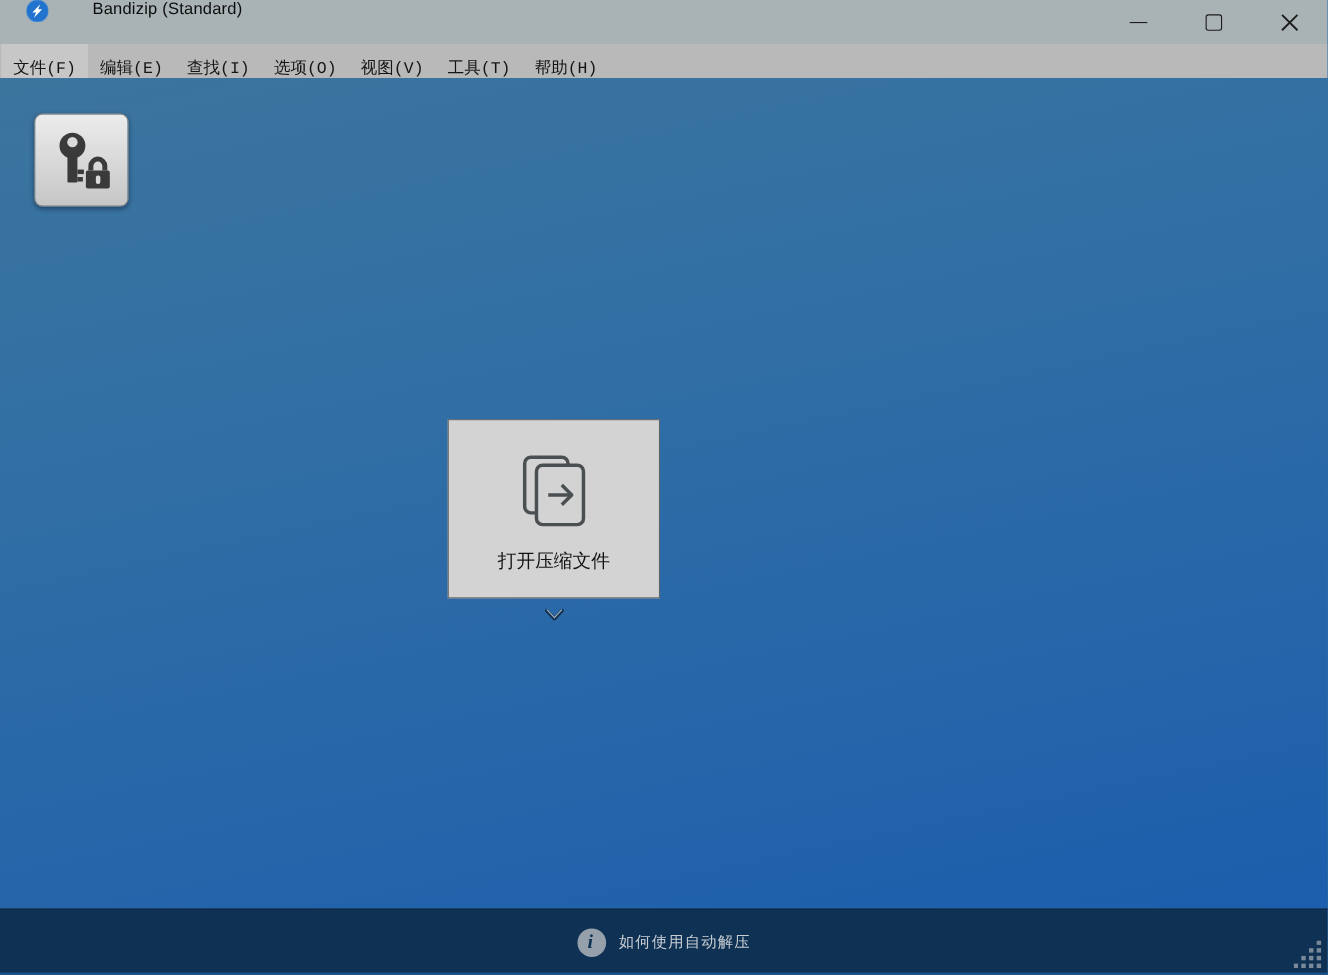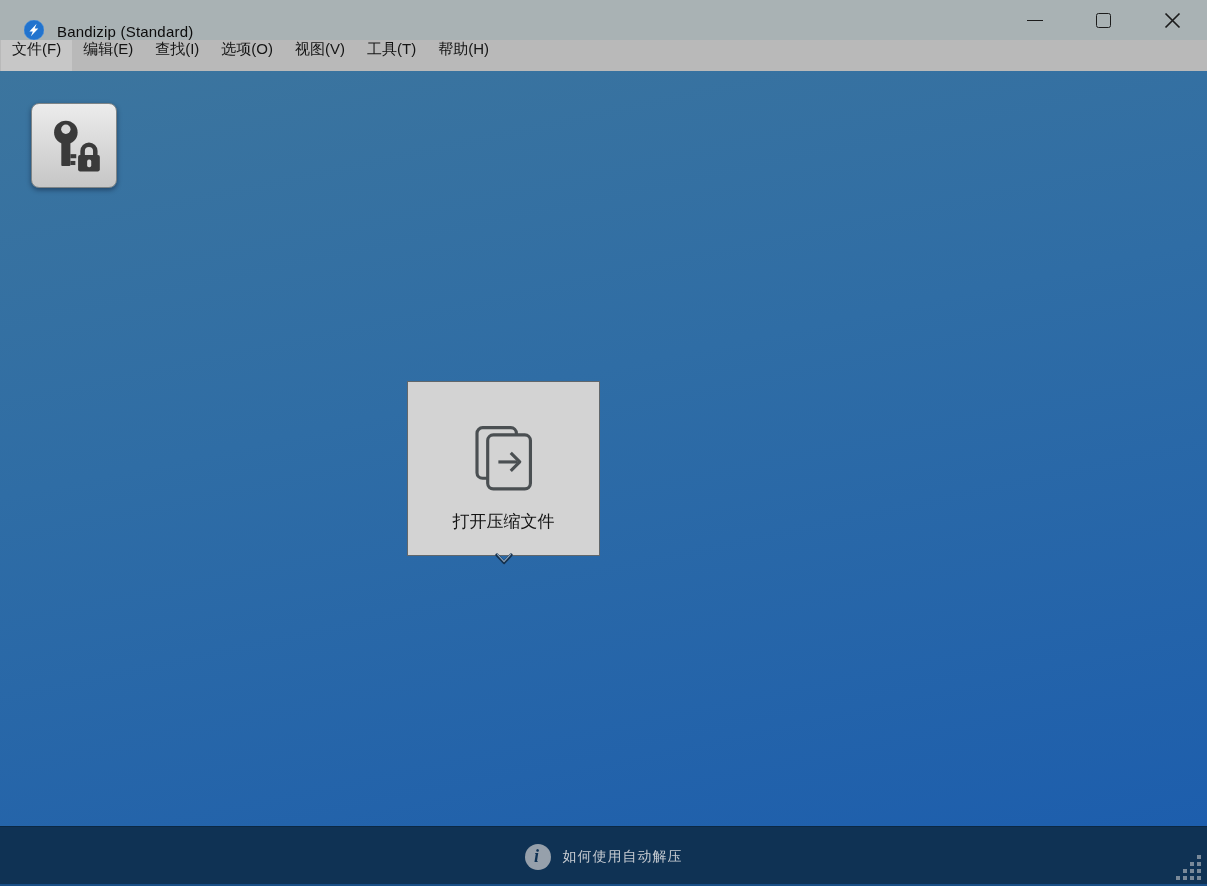--- a/index.html
+++ b/index.html
@@ -5,21 +5,21 @@
   html, body { margin:0; padding:0; }
   body {
     width:1207px; height:886px; position:relative; overflow:hidden;
     font-family:"Liberation Sans","DejaVu Sans",sans-serif;
     background:#2E6DA5;
     -webkit-font-smoothing:antialiased;
   }
   
   .titlebar {
     position:absolute; top:0; left:0; width:100%; height:40px;
-    background:#A9B2B4; display:flex; align-items:flex-end;
+    background:#A9B2B4; display:flex; align-items:flex-start;gap:27px;
   }
   .app-logo {
     width:20px; height:20px; margin-left:24px; flex:0 0 auto;
   }
   .app-title {
     margin-left:13px; font-size:15px; color:#0c0c0c; letter-spacing:.2px;
   }
   .win-controls {
     position:absolute; right:0; top:0; height:40px; display:flex; align-items:stretch;
   }
@@ -29,21 +29,21 @@
   }
   .glyph-min { width:16px; height:0; border-top:1.6px solid #1c1c1c; }
   .glyph-max { width:13px; height:13px; border:1.7px solid #1c1c1c; border-radius:2.5px; }
   
   .menubar {
     position:absolute; top:40px; left:0; width:100%; height:31px;
     background:#B9B9B9; display:flex; align-items:stretch; padding-left:1px; box-sizing:border-box;
     font-size:15px; color:#141414;
   }
   .menu-item {
-    display:flex; align-items:flex-start; padding:0 11px; cursor:default;
+    display:flex; align-items:flex-end; padding:0 11px; cursor:default;font-family:Liberation Mono, monospace;
   }
   .menu-item.hovered { background:#C7C7C7; }
   
   .main {
     position:absolute; top:71px; left:0; width:100%; height:755px;
     background:linear-gradient(168deg,#3C759E 0%, #2F6DA5 42%, #1D5EAD 100%);
   }
   .key-button {
     position:absolute; left:31px; top:32px; width:86px; height:85px;
     border-radius:8px; box-sizing:border-box;
@@ -52,21 +52,21 @@
     box-shadow:0 2px 5px rgba(0,0,20,.40);
     display:flex; align-items:center; justify-content:center;
   }
   .center-buttons {
     position:absolute; left:407px; top:310px; display:flex; gap:3px;
   }
   .big-button {
     width:191px; height:161px; box-sizing:content-box;
     background:#D3D3D3; border:1px solid #61676B;
     display:flex; flex-direction:column; align-items:center;
-    padding-top:12px;
+    padding-top:0;
   }
   .big-button .icon-wrap { margin-top:28px; height:72px; }
   .big-button .btn-label { margin-top:16px; font-size:17px; color:#121212; }
   .chevron-more {
     position:absolute; left:494px; top:480px; width:20px; height:16px;
     display:flex; align-items:center; justify-content:center;
   }
   
   .statusbar {
     position:absolute; bottom:0; left:0; width:100%; height:60px;

